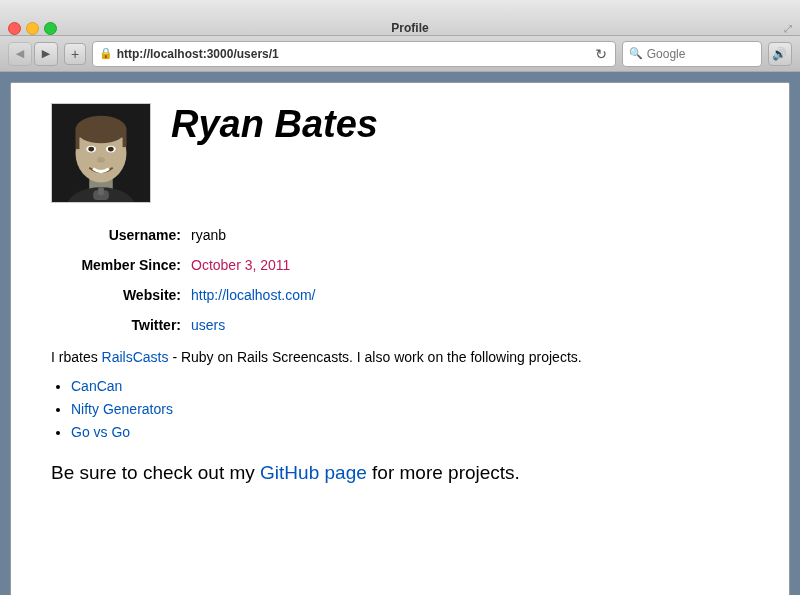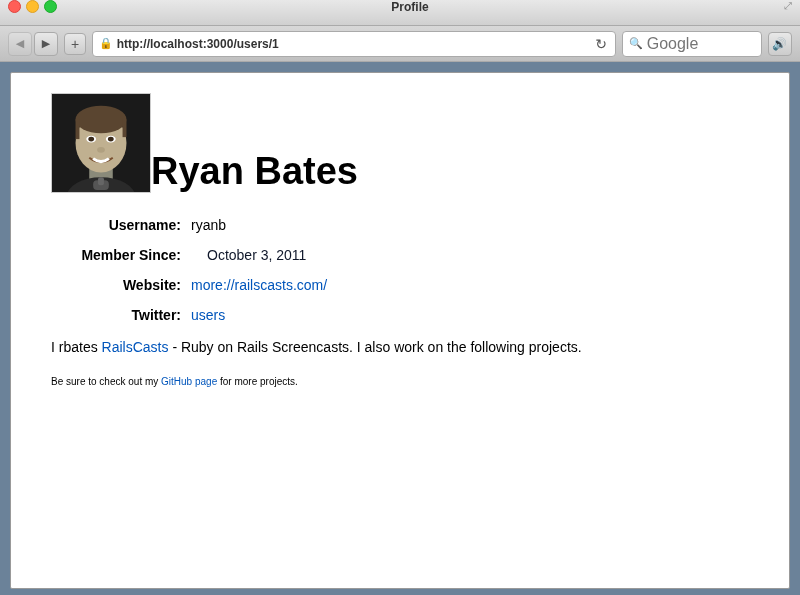--- a/index.html
+++ b/index.html
@@ -8,23 +8,23 @@
       font-family: Arial, Helvetica, sans-serif;
       background: #6b8299;
       width: 800px;
       height: 595px;
       overflow: hidden;
     }
 
     
     .title-bar {
       background: linear-gradient(to bottom, #e8e8e8, #d0d0d0);
-      height: 26px;
-      display: flex;
-      align-items: flex-start;
+      height: 36px;
+      display: flex;
+      align-items: flex-end;
       justify-content: center;
       position: relative;
       border-bottom: 1px solid #aaa;
       padding-left: 20px;
     }
 
     .title-bar-buttons {
       position: absolute;
       left: 8px;
       display: flex;
@@ -150,21 +150,21 @@
     }
 
     .search-icon-box {
       font-size: 11px;
       color: #888;
     }
 
     .search-input {
       border: none;
       outline: none;
-      font-size: 16px;
+      font-size: 12px;
       color: #a16207;
       background: transparent;
       width: 90px;
     }
 
     .speaker-btn {
       width: 24px;
       height: 24px;
       background: linear-gradient(to bottom, #e8e8e8, #cccccc);
       border: 1px solid #aaa;
@@ -188,22 +188,24 @@
       border: 1px solid #999;
       border-radius: 2px;
       height: 100%;
       overflow-y: auto;
       padding: 20px 40px;
     }
 
     
     .profile-header {
       display: flex;
-      align-items: flex-end;
+      align-items: flex-start;
+      gap: 20px;
       margin-bottom: 24px;
+      font-style: italic;
     }
 
     .profile-avatar {
       width: 100px;
       height: 100px;
       border: 1px solid #ccc;
       overflow: hidden;
       flex-shrink: 0;
       background: #222;
       display: flex;
@@ -249,42 +251,41 @@
       color: #000;
       flex: 1;
     }
 
     .field-value a, a {
       color: #0055bb;
       text-decoration: none;
     }
 
     .member-since {
-      color: #0f172a;
-      margin-left: 16px;
+      color: #be185d;
     }
 
     .bio-text {
       font-size: 14px;
       color: #000;
       line-height: 1.5;
     }
 
     .bio-links-list {
       list-style: disc;
       margin: 8px 0 8px 20px;
     }
 
     .bio-links-list li {
       margin-bottom: 2px;
     }
 
     .bio-footer {
       margin-top: 16px;
-      font-size: 10px;
+      font-size: 19px;
       color: #000;
     }
   </style>
 </head>
 <body>
 
 <div class="title-bar">
   <div class="title-bar-buttons">
     <div class="title-btn close"></div>
     <div class="title-btn minimize"></div>
@@ -361,34 +362,39 @@
       </div>
 
       <div class="profile-row">
         <span class="field-label">Member Since:</span>
         <span class="field-value member-since">October 3, 2011</span>
       </div>
 
       <div class="profile-row">
         <span class="field-label">Website:</span>
         <span class="field-value">
-          <a href="#">more://railscasts.com/</a>
+          <a href="#">http://localhost.com/</a>
         </span>
       </div>
 
       <div class="profile-row">
         <span class="field-label">Twitter:</span>
         <span class="field-value">
           <a href="#">users</a>
         </span>
       </div>
 
       <div class="profile-row">
         <div class="field-value bio-text">
           <span>I rbates </span><a href="#">RailsCasts</a><span> - Ruby on Rails Screencasts. I also work on the following projects.</span>
+          <ul class="bio-links-list">
+            <li><a href="#">CanCan</a></li>
+            <li><a href="#">Nifty Generators</a></li>
+            <li><a href="#">Go vs Go</a></li>
+          </ul>
           <div class="bio-footer">
             <span>Be sure to check out my </span><a href="#">GitHub page</a><span> for more projects.</span>
           </div>
         </div>
       </div>
 
     </div>
   </div>
 </div>
 

